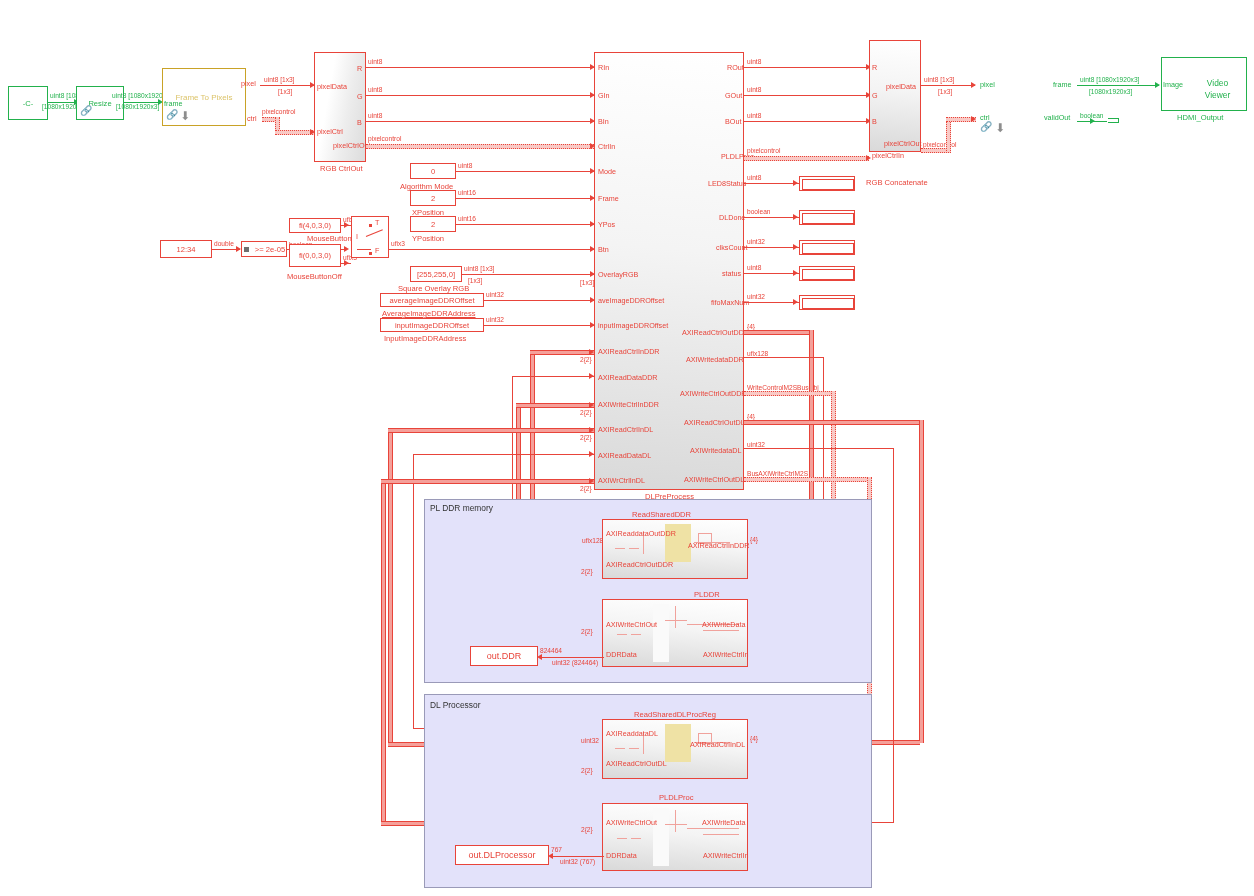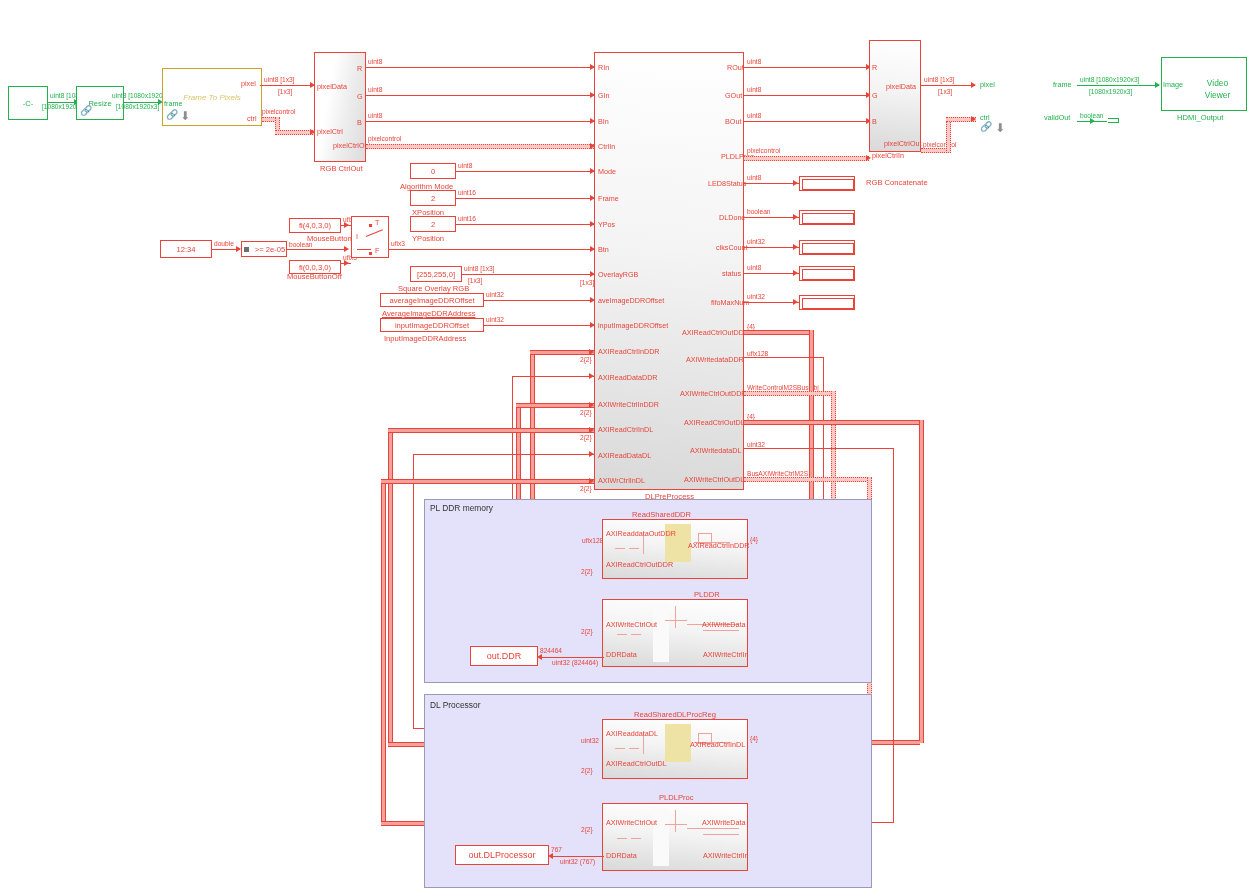--- a/index.html
+++ b/index.html
@@ -99,21 +99,21 @@
   <div class="blk blk-green" style="left:76px;top:86px;width:48px;height:34px;">
     <div class="blk-val" style="color:#22b14c;">Resize</div>
   </div>
   <div class="glyph" style="left:80px;top:106px;">🔗</div>
 
   <div class="w g wh" style="left:124px;top:102px;width:36px;"></div>
   <div class="arr g" style="left:158px;top:99px;"></div>
   <div class="sig g" style="left:112px;top:92px;">uint8 [1080x1920x3]</div>
   <div class="sig g" style="left:116px;top:103px;">[1080x1920x3]</div>
 
-  <div class="blk blk-yellow" style="left:162px;top:68px;width:100px;height:58px;font-style:italic;">
+  <div class="blk blk-yellow" style="left:162px;top:68px;width:84px;height:58px;">
     <div class="blk-val" style="color:#dcc46b;font-size:8px;">Frame To Pixels</div>
   </div>
   <div class="pname y" style="left:164px;top:99px;color:#22b14c;">frame</div>
   <div class="pname" style="left:241px;top:79px;">pixel</div>
   <div class="pname" style="left:247px;top:114px;">ctrl</div>
   <div class="glyph" style="left:166px;top:110px;">🔗</div>
   <div class="glyph arrowdown" style="left:180px;top:110px;">⬇</div>
 
   <div class="w wh" style="left:260px;top:85px;width:54px;"></div>
   <div class="arr" style="left:310px;top:82px;"></div>
@@ -216,21 +216,21 @@
   <div class="sig" style="left:289px;top:241px;">boolean</div>
 
   <div class="blk blk-red" style="left:289px;top:218px;width:52px;height:15px;">
     <div class="blk-val">fi(4,0,3,0)</div>
   </div>
   <div class="blk-lbl" style="left:287px;top:234px;margin-left:20px;">MouseButtonClk</div>
   <div class="w wh" style="left:341px;top:225px;width:10px;"></div>
   <div class="arr" style="left:344px;top:222px;"></div>
   <div class="sig" style="left:343px;top:216px;">ufix3</div>
 
-  <div class="blk blk-red" style="left:289px;top:260px;width:52px;height:14px;">
+  <div class="blk blk-red" style="left:289px;top:244px;width:52px;height:23px;">
     <div class="blk-val">fi(0,0,3,0)</div>
   </div>
   <div class="blk-lbl" style="left:287px;top:272px;">MouseButtonOff</div>
   <div class="w wh" style="left:341px;top:263px;width:10px;"></div>
   <div class="arr" style="left:344px;top:260px;"></div>
   <div class="sig" style="left:343px;top:254px;">ufix3</div>
 
   <div class="blk blk-red" style="left:351px;top:216px;width:38px;height:42px;"></div>
   <div class="pname" style="left:375px;top:218px;">T</div>
   <div class="pname" style="left:356px;top:232px;">I</div>

